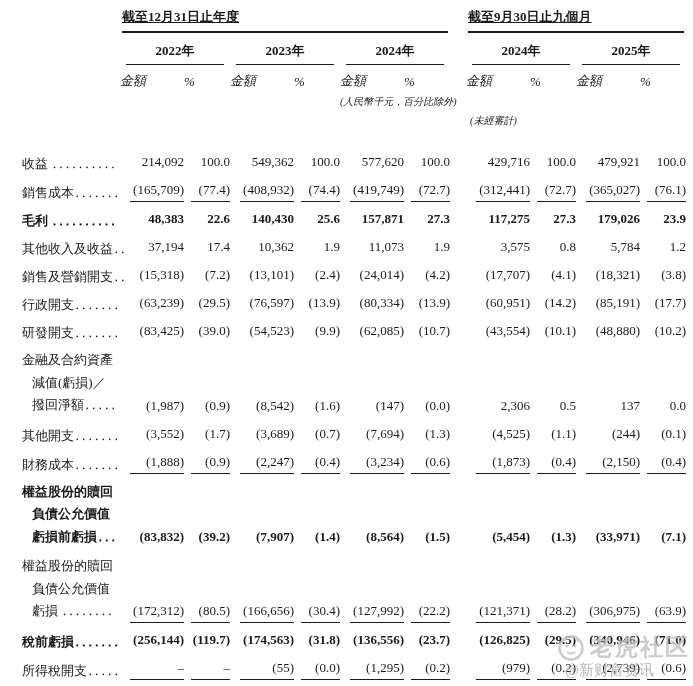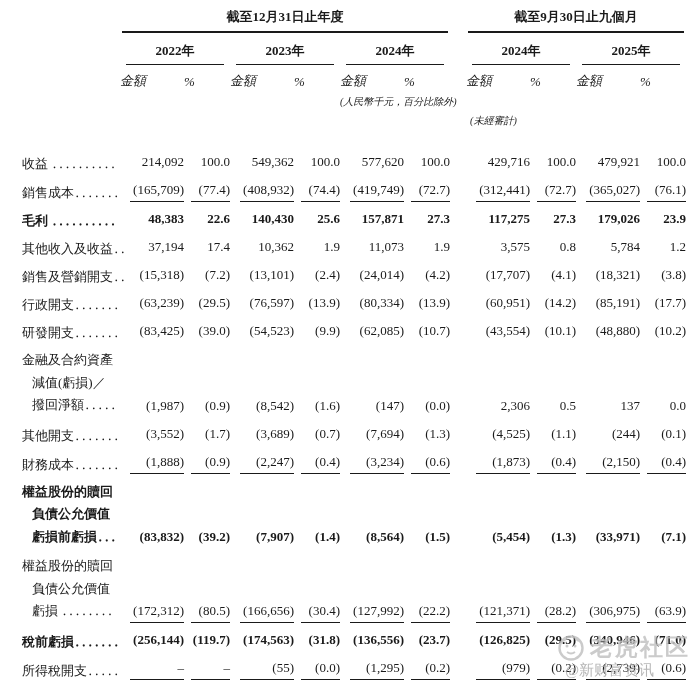--- a/index.html
+++ b/index.html
@@ -10,22 +10,22 @@
   }
   table{border-collapse:collapse;table-layout:fixed;width:678px;margin:8px 7px 0 8px;}
   td{padding:0;vertical-align:bottom;overflow:visible;}
   col.c-label{width:112px;}
   col.c-amt{width:64px;}
   col.c-pct{width:46px;}
   col.c-gap{width:16px;}
 
   
   .grp-title div{
-    font-weight:bold;text-align:center;font-size:13px;
-    border-bottom:2px solid #1a1a1a;padding-bottom:5px;margin:0 2px;white-space:nowrap;
+    font-weight:bold;text-align:left;font-size:13px;
+    border-bottom:2px solid #1a1a1a;padding-bottom:5px;margin:0 2px;white-space:nowrap;text-decoration:underline;
   }
   td.year{padding-top:9px;margin-top:28px;}
   td.year div{
     font-weight:bold;text-align:center;font-size:13px;
     border-bottom:1.6px solid #1a1a1a;padding-bottom:4px;margin:0 6px;white-space:nowrap;
   }
   td.colhead{font-style:italic;font-size:13px;text-align:left;padding-top:7px;white-space:nowrap;}
   td.note{font-style:italic;font-size:10px;text-align:center;padding-top:5px;white-space:nowrap;margin-left:29px;}
   td.note.left{text-align:left;padding-left:4px;}
 

